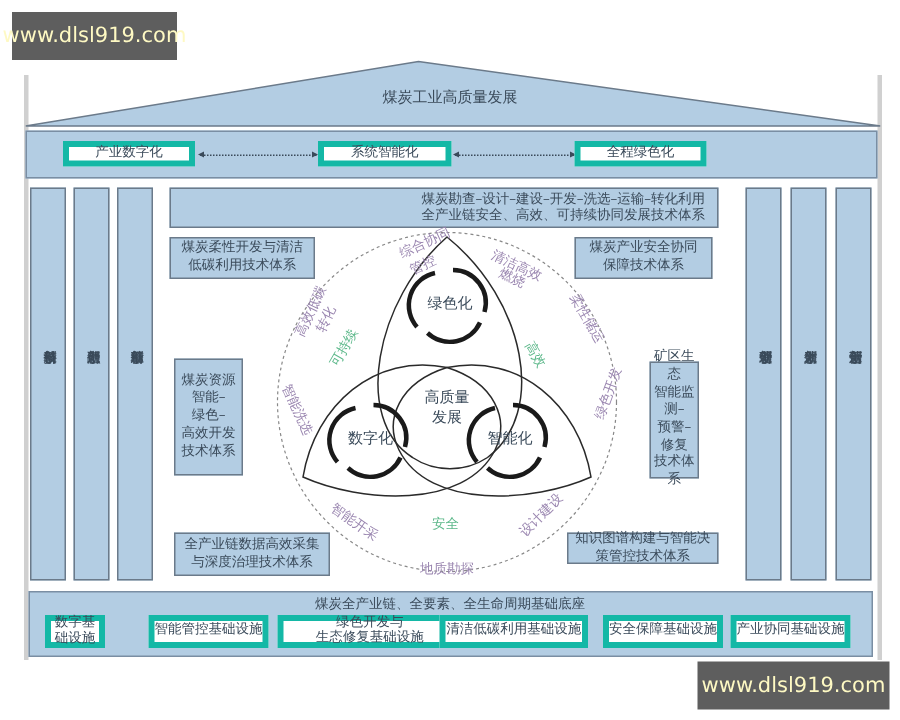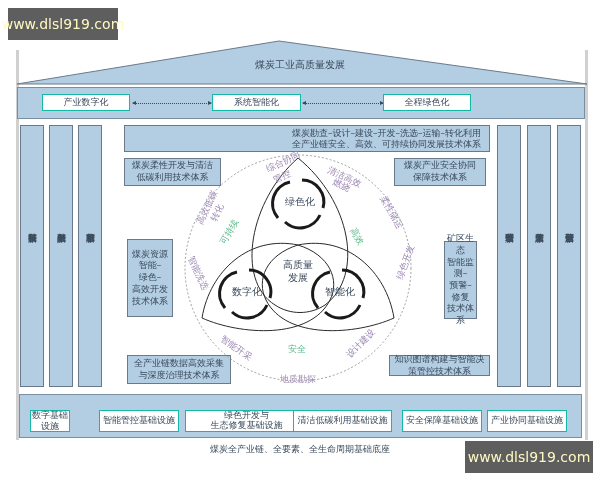--- a/index.html
+++ b/index.html
@@ -21,46 +21,46 @@
   }
   .roof { position: absolute; left: 17px; top: 40px; width: 570px; height: 45px; }
   .roof-title {
     position: absolute; left: 0; top: 58px; width: 600px; text-align: center;
     font-size: 10px; color: #3a4a5a;
   }
   .bar {
     position: absolute; background: #b3cde3; border: 1px solid #7a8ea3;
   }
   .box {
-    position: absolute; background: #ffffff; border: 1px solid #14b8a6;
+    position: absolute; background: #ffffff; border: 4px solid #14b8a6;
     font-size: 9px; display: flex; align-items: center; justify-content: center;
     text-align: center; line-height: 1.25; color: #3a4a5a;
   }
   .bluebox {
     position: absolute; background: #b3cde3; border: 1px solid #6b7a8a;
     font-size: 9px; display: flex; align-items: center; justify-content: center;
-    text-align: center; line-height: 1.3; color: #3a4a5a; white-space: pre-line; margin-left: 11px;
+    text-align: center; line-height: 1.3; color: #3a4a5a; white-space: pre-line;
   }
   .pillar {
     position: absolute; background: #b3cde3; border: 1px solid #6b7a8a;
     font-size: 9px; color: #3a4a5a; display: flex; justify-content: center;
     padding-top: 100px;
   }
   .pillar span { writing-mode: vertical-rl; text-orientation: upright; letter-spacing: 0px; }
   .dotline {
     position: absolute; height: 0; border-top: 1px dotted #3a4a5a;
   }
   .dotline::before, .dotline::after {
     content: ""; position: absolute; top: -3px; width: 0; height: 0;
     border-top: 2.5px solid transparent; border-bottom: 2.5px solid transparent;
   }
   .dotline::before { left: -1px; border-right: 4px solid #3a4a5a; }
   .dotline::after { right: -1px; border-left: 4px solid #3a4a5a; }
   .base-title {
-    position: absolute; left: 0; width: 600px; text-align: center; font-size: 9px; color: #3a4a5a; margin-top: 47px;
+    position: absolute; left: 0; width: 600px; text-align: center; font-size: 9px; color: #3a4a5a;
   }
   svg text { font-family: "DejaVu Serif", "Liberation Serif", serif; }
 </style>
 </head>
 <body>
 
 <div class="watermark" id="wm-top">www.dlsl919.com</div>
 
 <div class="frame"></div>
 

